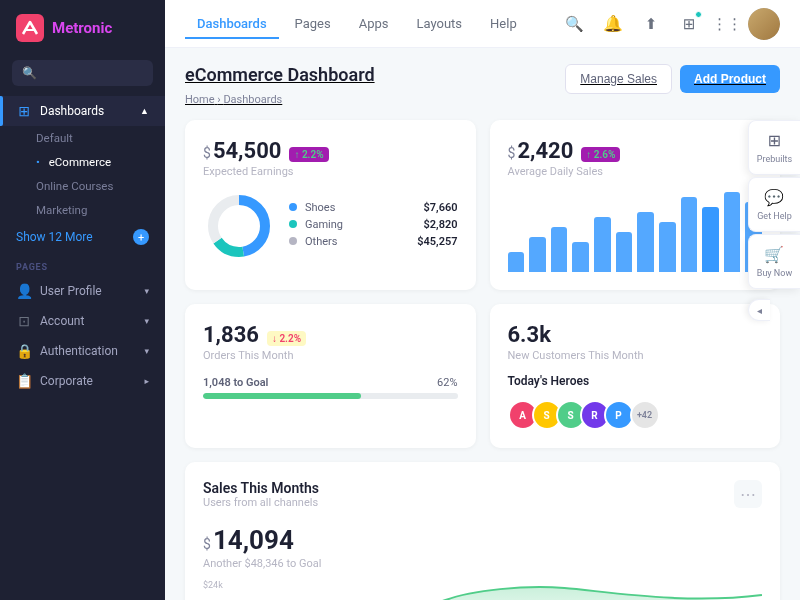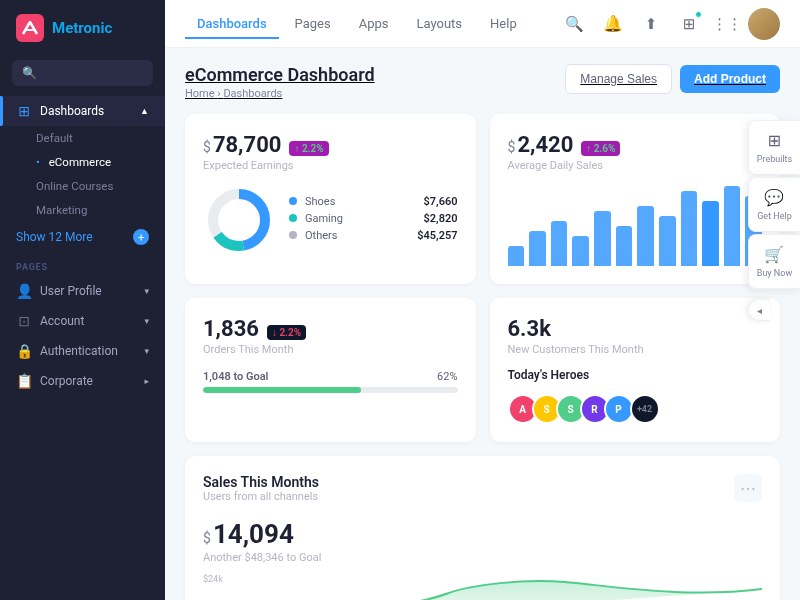--- a/index.html
+++ b/index.html
@@ -19,21 +19,21 @@
       display: flex;
       align-items: center;
       padding: 14px 16px;
       gap: 8px;
     }
     .logo-icon {
       width: 28px;
       height: 28px;
     }
     .logo-text {
-      color: #0ea5e9;
+      color: #d946ef;
       font-size: 15px;
       font-weight: 700;
     }
     .sidebar-search {
       margin: 4px 12px 10px;
       background: #2a2d45;
       border-radius: 6px;
       padding: 6px 10px;
       display: flex;
       align-items: center;
@@ -183,21 +183,21 @@
 
     
     .page-header {
       display: flex;
       align-items: flex-start;
       justify-content: space-between;
       margin-bottom: 14px;
       text-decoration: underline;
     }
     .page-title { font-size: 18px; font-weight: 600; color: #1e2133; }
-    .breadcrumb { font-size: 11px; color: #b5b5c3; margin-top: 2px; }
+    .breadcrumb { font-size: 11px; color: #b5b5c3; margin-top: 8px; }
     .breadcrumb span { color: #7e8299; }
     .header-actions { display: flex; gap: 8px; align-items: center; }
     .btn-outline {
       padding: 7px 14px;
       border: 1px solid #e0e0ee;
       border-radius: 6px;
       font-size: 12px;
       color: #5e6278;
       background: #fff;
       cursor: pointer;
@@ -241,21 +241,21 @@
       font-size: 10px;
       font-weight: 600;
       padding: 2px 5px;
       border-radius: 4px;
       margin-left: 6px;
       display: inline-flex;
       align-items: center;
       gap: 2px;
     }
     .badge-up { background: #a21caf; color: #50cd89; }
-    .badge-down { background: #0f172a; color: #f1416c; }
+    .badge-down { background: #fef9c3; color: #f1416c; }
     .stat-label { font-size: 11px; color: #b5b5c3; margin-top: 2px; }
 
     
     .earnings-body {
       display: flex;
       align-items: center;
       gap: 14px;
       margin-top: 12px;
     }
     .donut-wrap { position: relative; width: 72px; height: 72px; flex-shrink: 0; }
@@ -308,21 +308,21 @@
       align-items: center;
       justify-content: center;
       font-size: 10px;
       font-weight: 700;
       color: #fff;
       flex-shrink: 0;
     }
     .heroes-more {
       width: 30px; height: 30px;
       border-radius: 50%;
-      background: #0f172a;
+      background: #e5e5e5;
       display: flex;
       align-items: center;
       justify-content: center;
       font-size: 9px;
       color: #7e8299;
       font-weight: 600;
       border: 2px solid #fff;
       margin-left: 2px;
     }
 
@@ -468,21 +468,21 @@
         <button class="btn-outline">Manage Sales</button>
         <button class="btn-primary">Add Product</button>
       </div>
     </div>
 
     <div class="stats-grid">
 
       <div class="card">
         <div style="display:flex;align-items:baseline;gap:2px;">
           <span class="stat-currency">$</span>
-          <span class="stat-value" style="font-size:22px;font-weight:700;color:#1e2133;">78,700</span>
+          <span class="stat-value" style="font-size:22px;font-weight:700;color:#1e2133;">54,500</span>
           <span class="stat-badge badge-up">↑ 2.2%</span>
         </div>
         <div class="stat-label">Expected Earnings</div>
 
         <div class="earnings-body">
           <div class="donut-wrap">
             <svg class="donut-svg" viewBox="0 0 72 72">
 
               <circle cx="36" cy="36" r="26" fill="none" stroke="#3699ff" stroke-width="10" stroke-dasharray="76.8 163.4" stroke-dashoffset="0"></circle>
               <circle cx="36" cy="36" r="26" fill="none" stroke="#1bc5bd" stroke-width="10" stroke-dasharray="29.4 163.4" stroke-dashoffset="-76.8"></circle>

